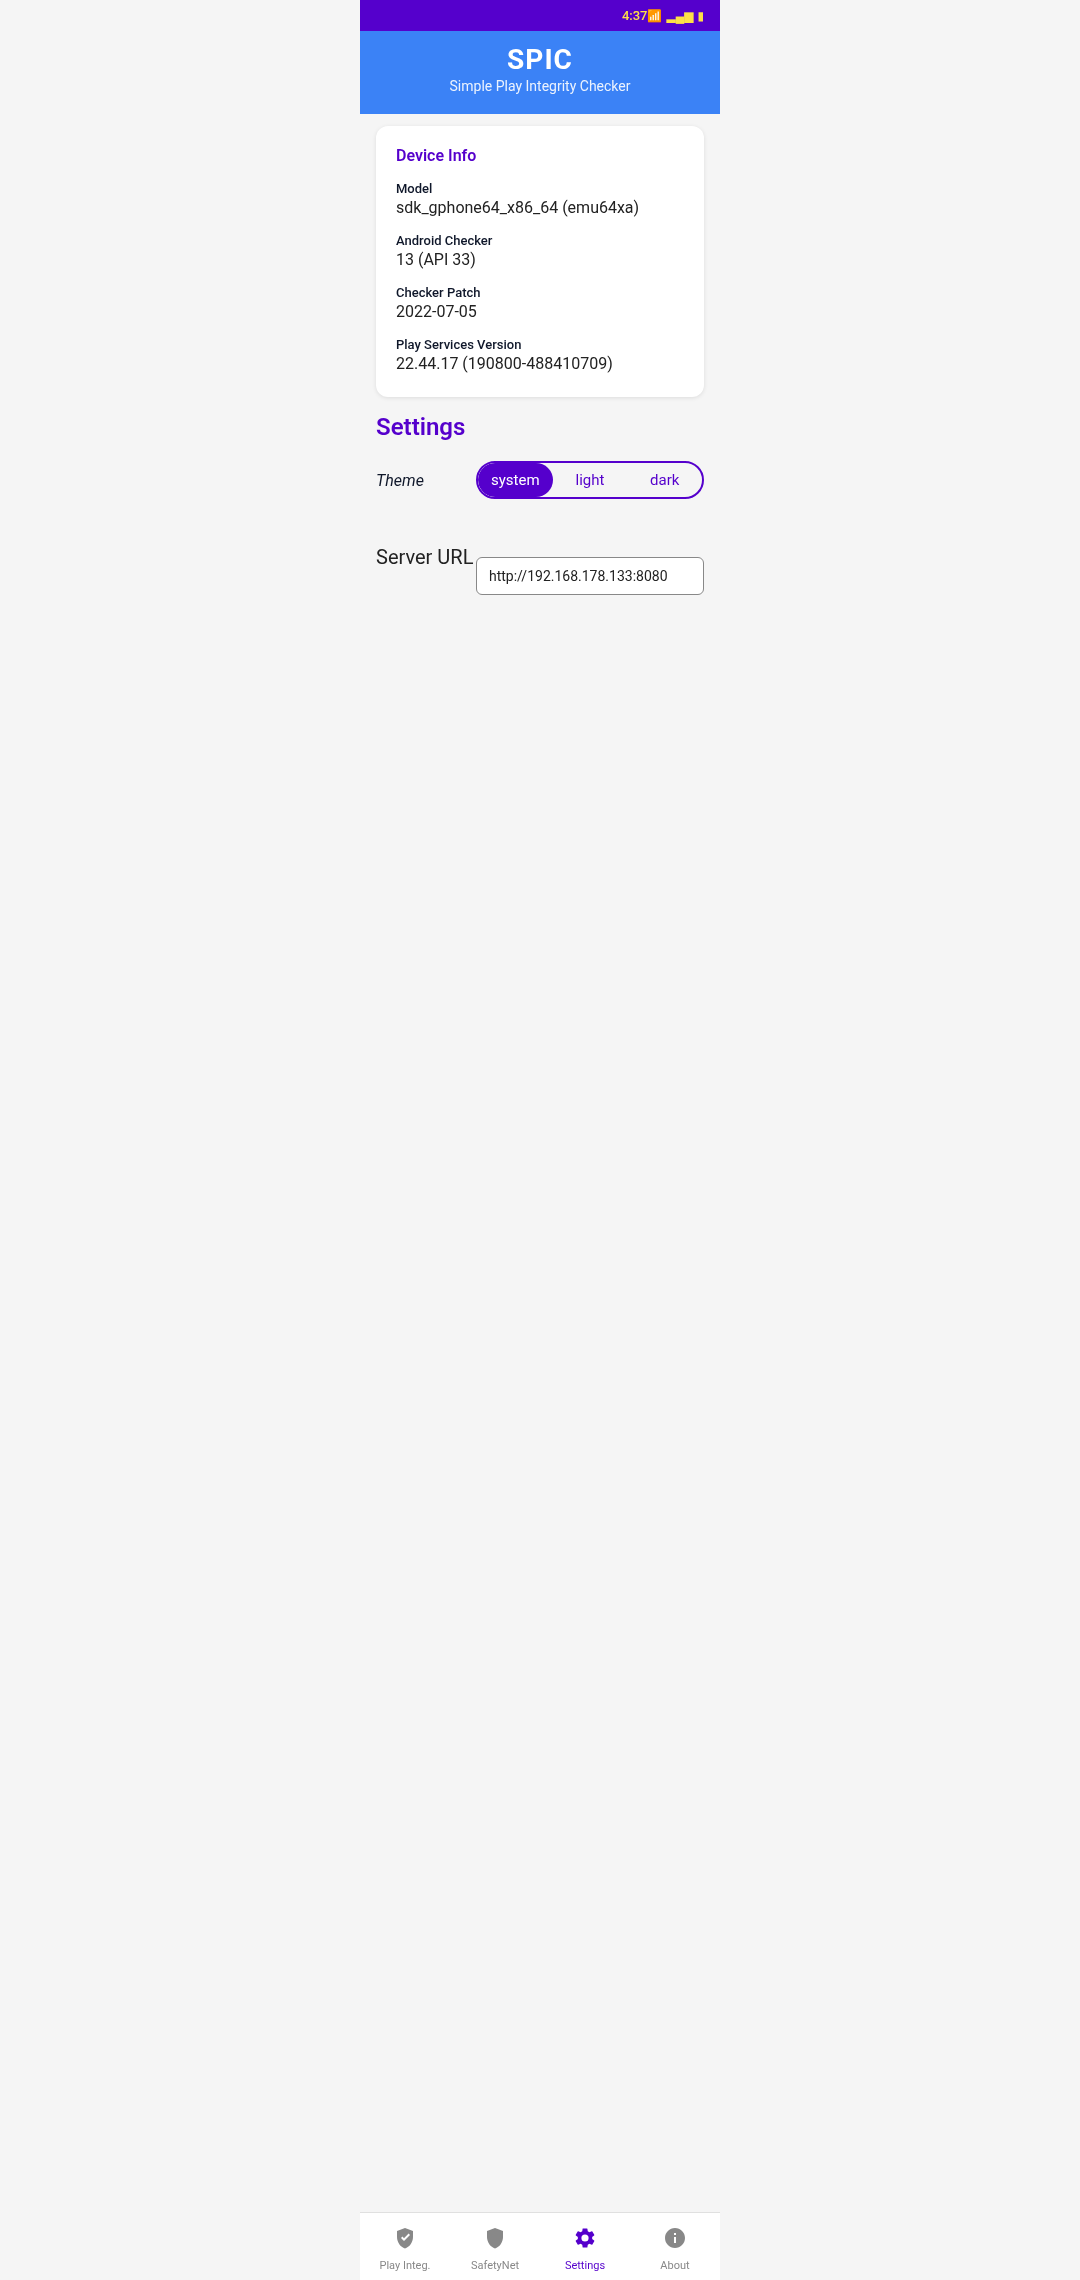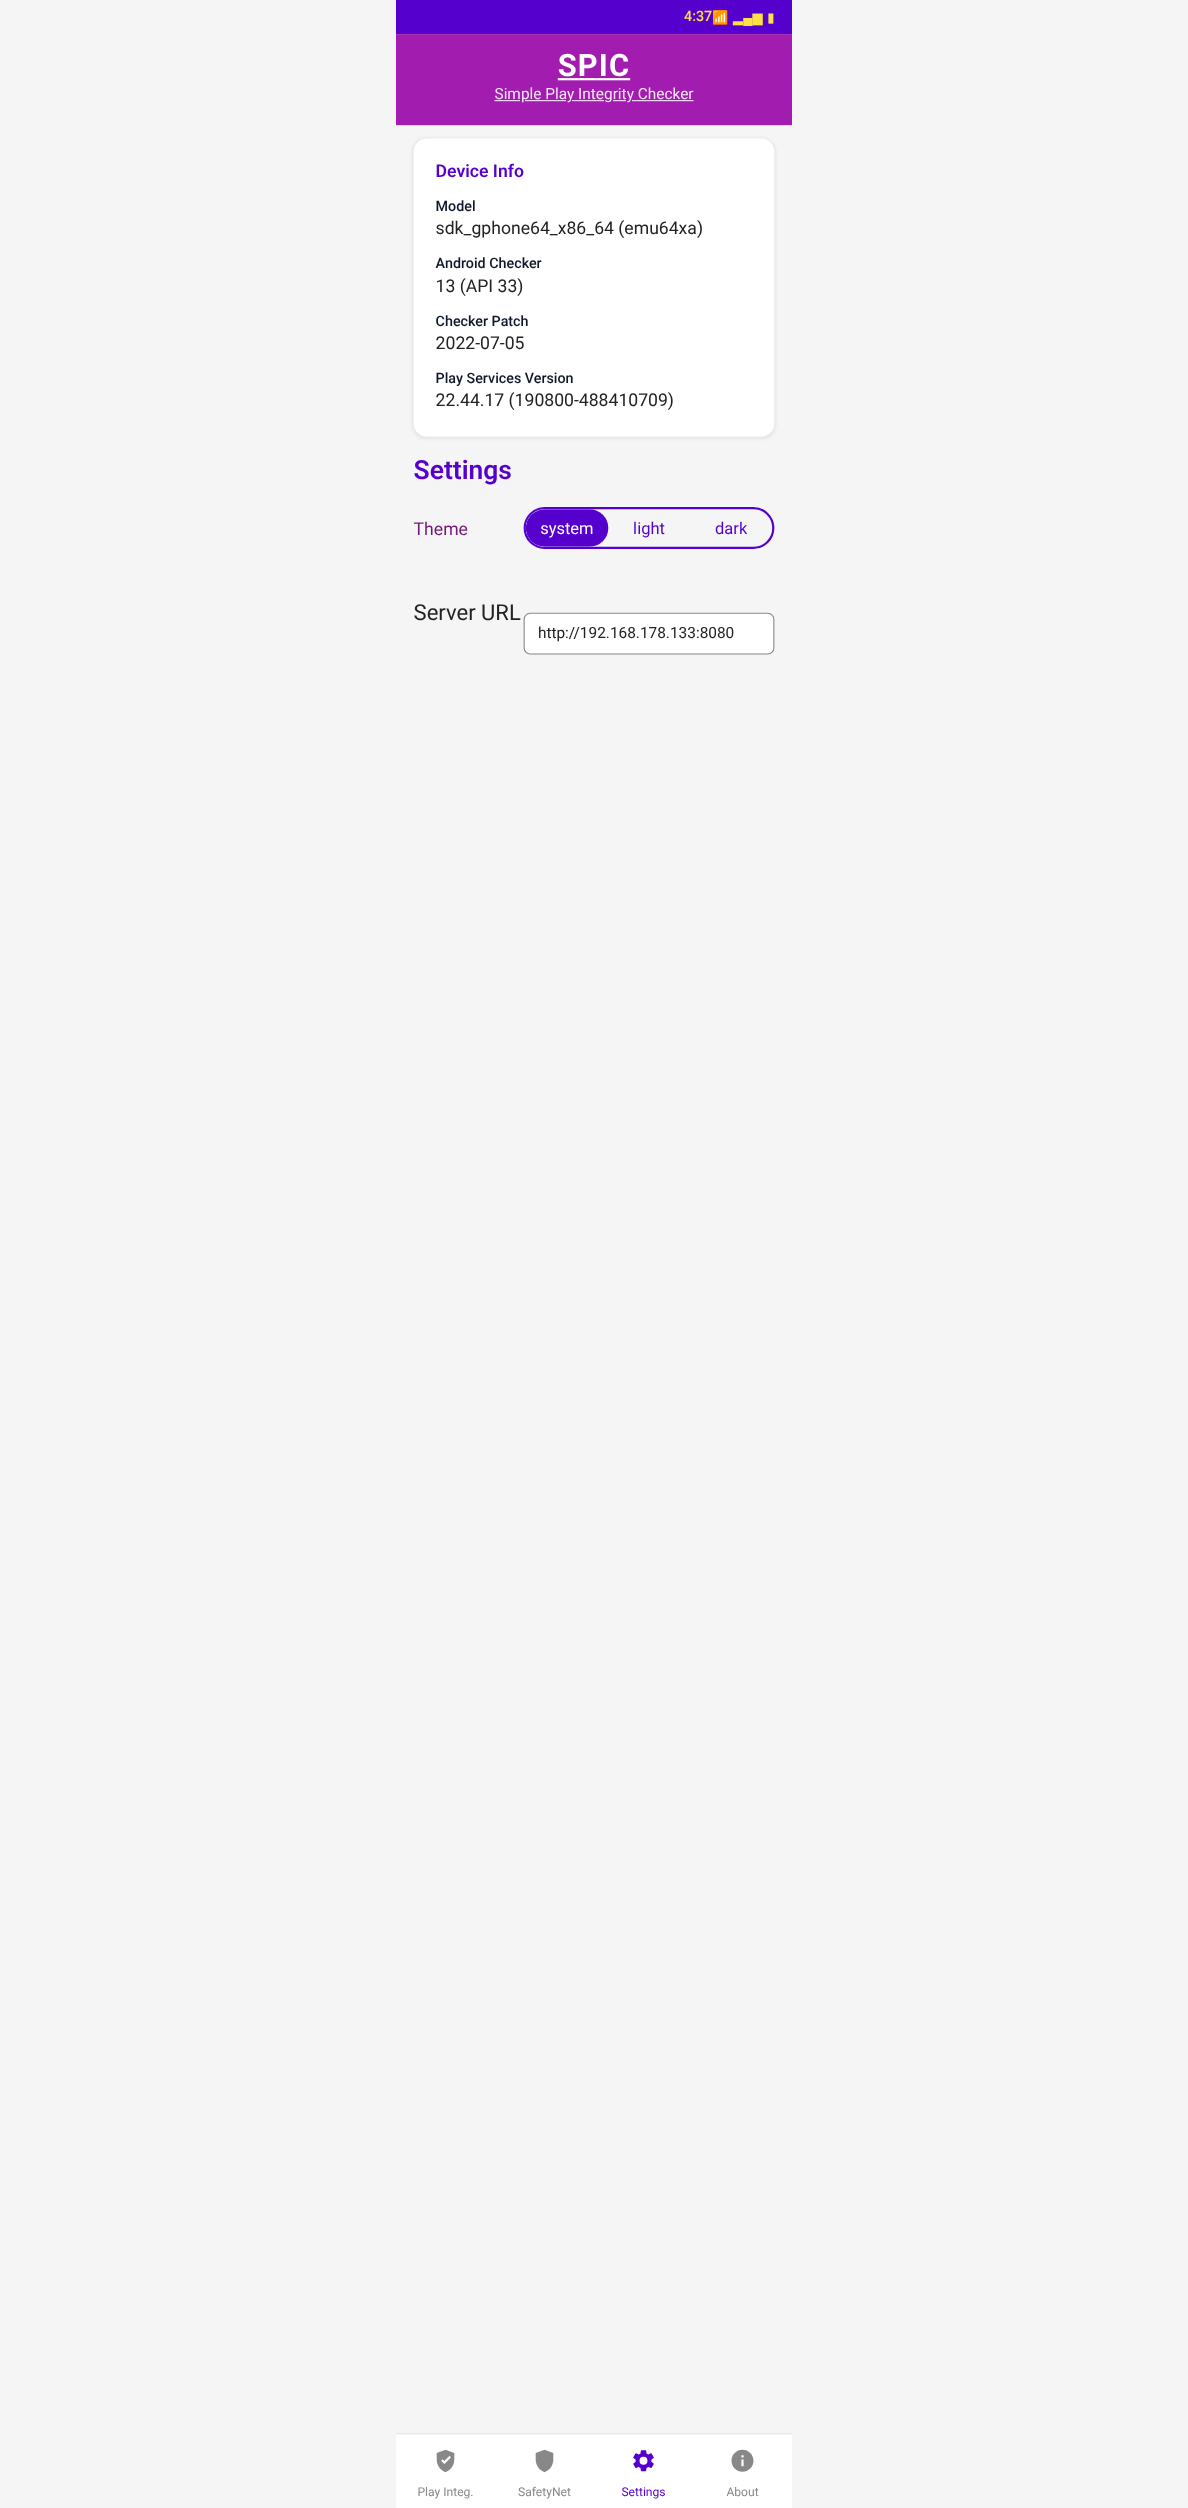--- a/index.html
+++ b/index.html
@@ -23,25 +23,24 @@
       font-size: 13px;
       font-weight: 500;
     }
     .status-icons {
       display: flex;
       gap: 4px;
       align-items: center;
       font-size: 12px;
     }
     .app-header {
-      background: #a21caf;
+      background: #3b82f6;
       color: white;
       text-align: center;
       padding: 12px 16px 20px;
-      text-decoration: underline;
     }
     .app-header .app-title {
       font-size: 28px;
       font-weight: 700;
       letter-spacing: 1px;
     }
     .app-header .app-subtitle {
       font-size: 14px;
       opacity: 0.9;
       margin-top: 2px;
@@ -86,23 +85,24 @@
       font-size: 24px;
       font-weight: 600;
       margin-bottom: 20px;
     }
     .settings-row {
       display: flex;
       align-items: center;
       margin-bottom: 20px;
     }
     .settings-row-label {
-      color: #701a75;
+      color: #0f172a;
       font-size: 16px;
       min-width: 100px;
+      font-style: italic;
     }
     .theme-toggle {
       display: flex;
       border: 2px solid #5500cc;
       border-radius: 24px;
       overflow: hidden;
       flex: 1;
       max-width: 240px;
     }
     .theme-option {

